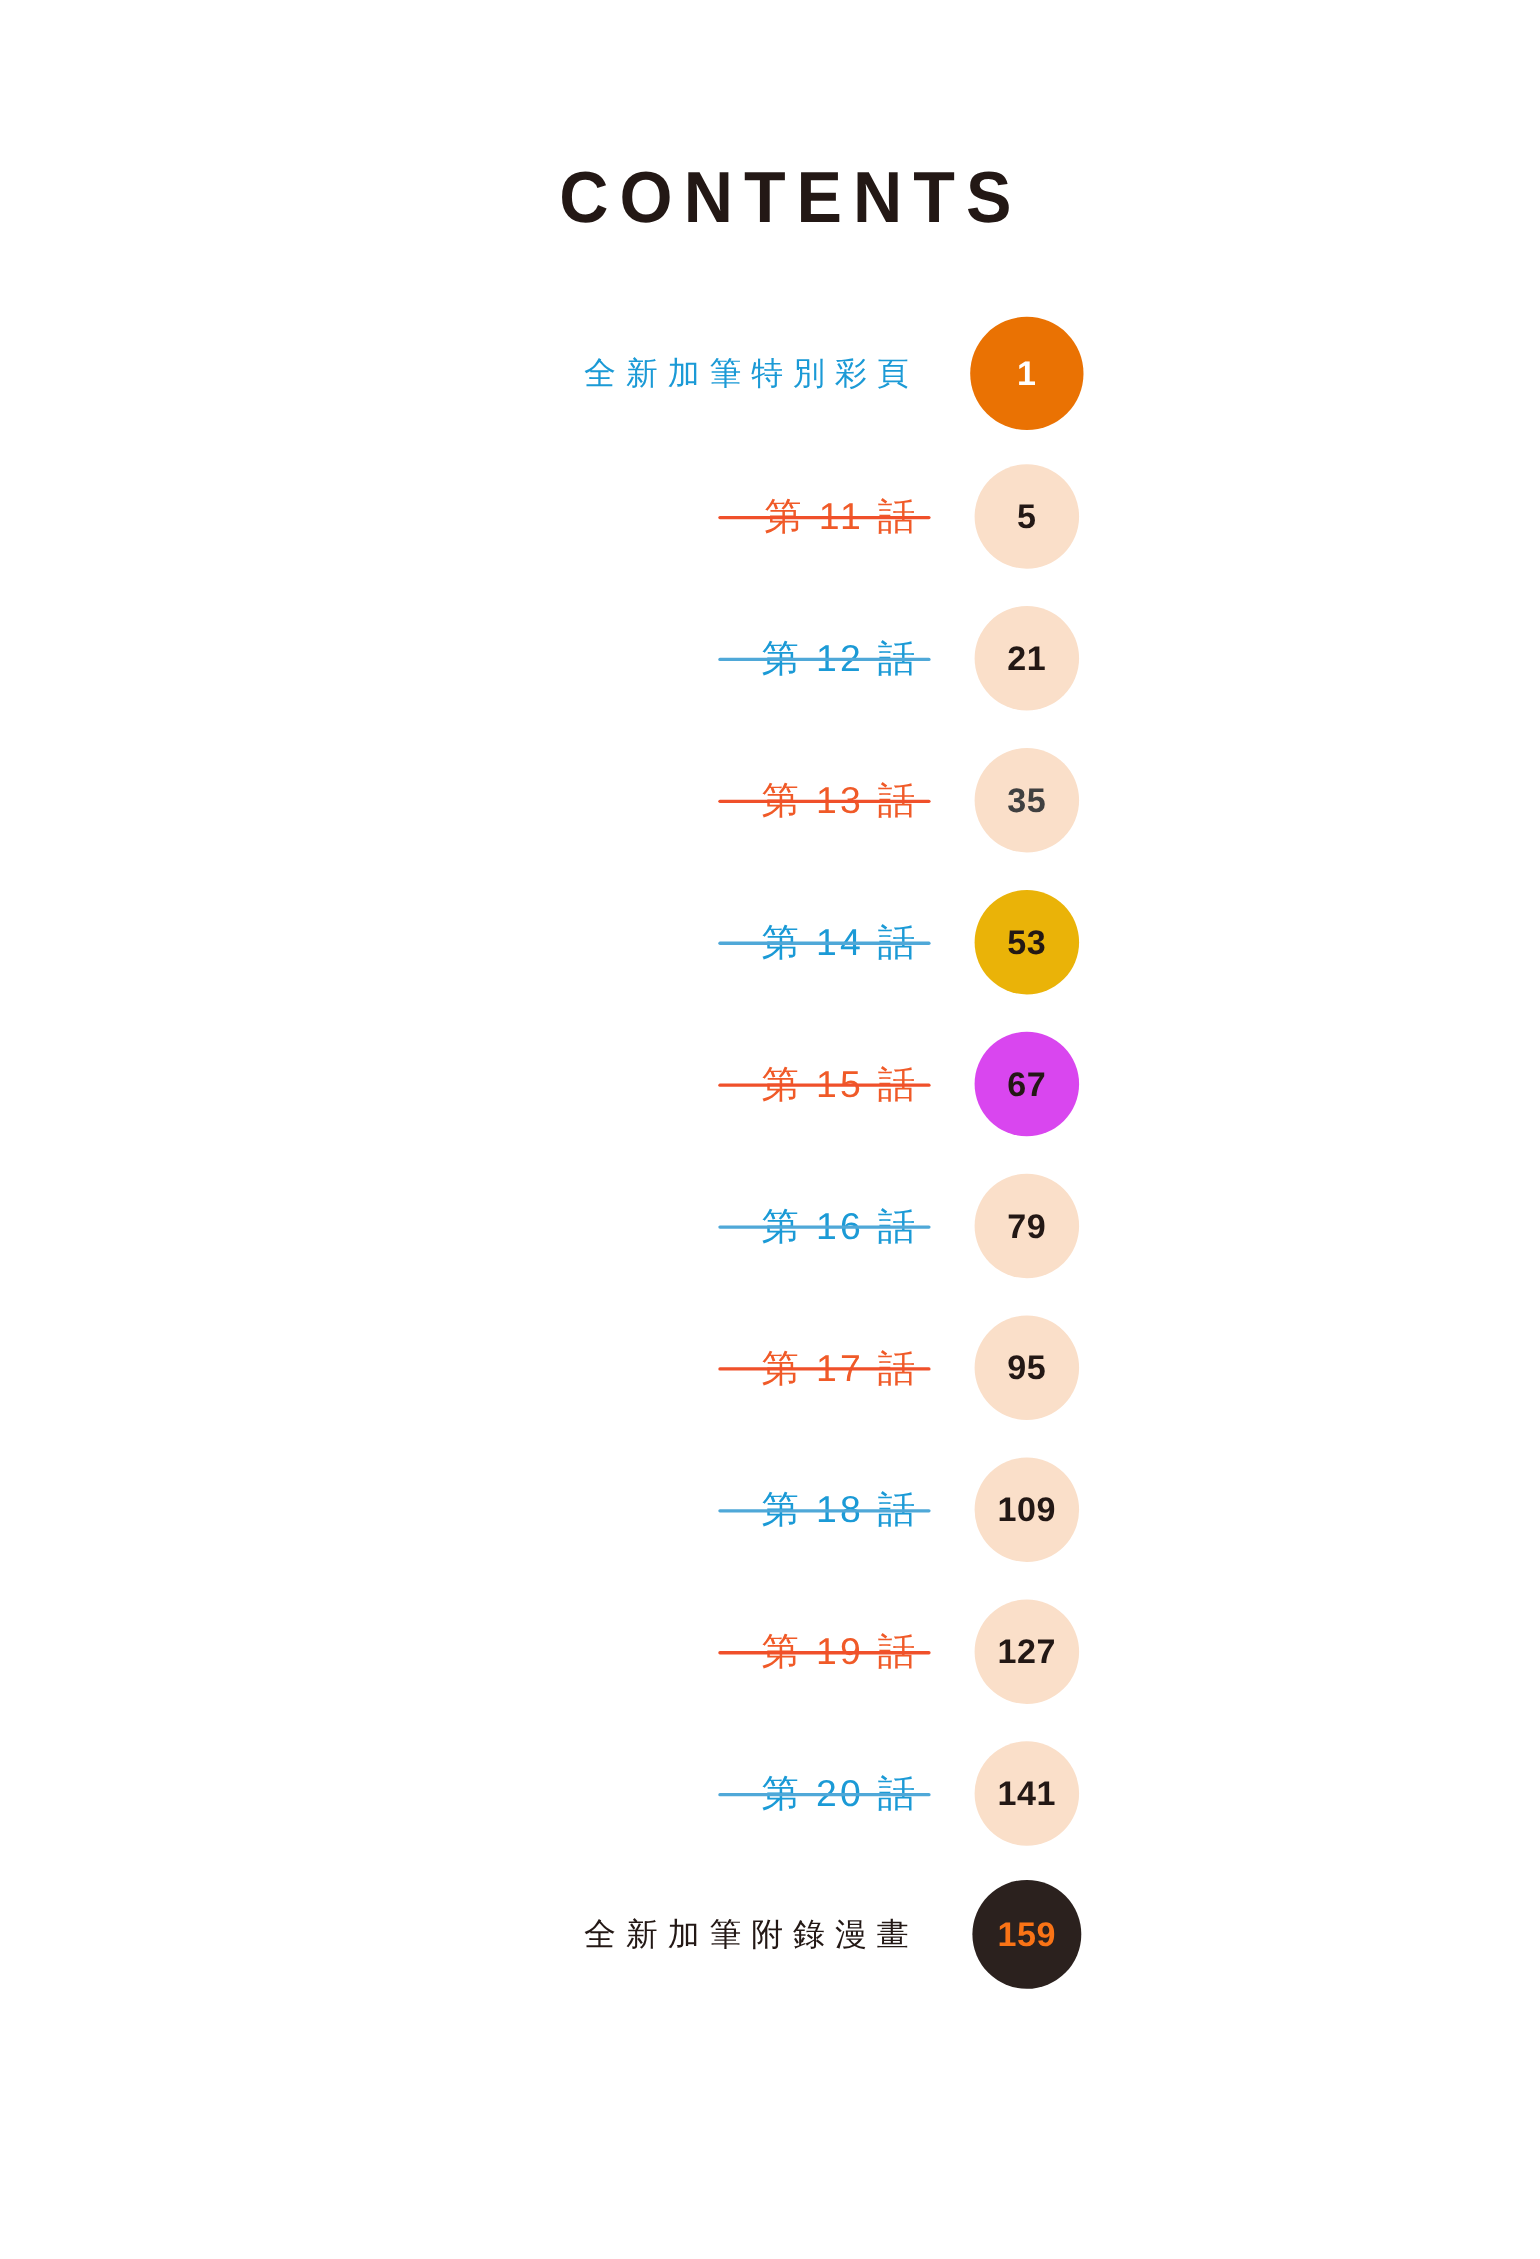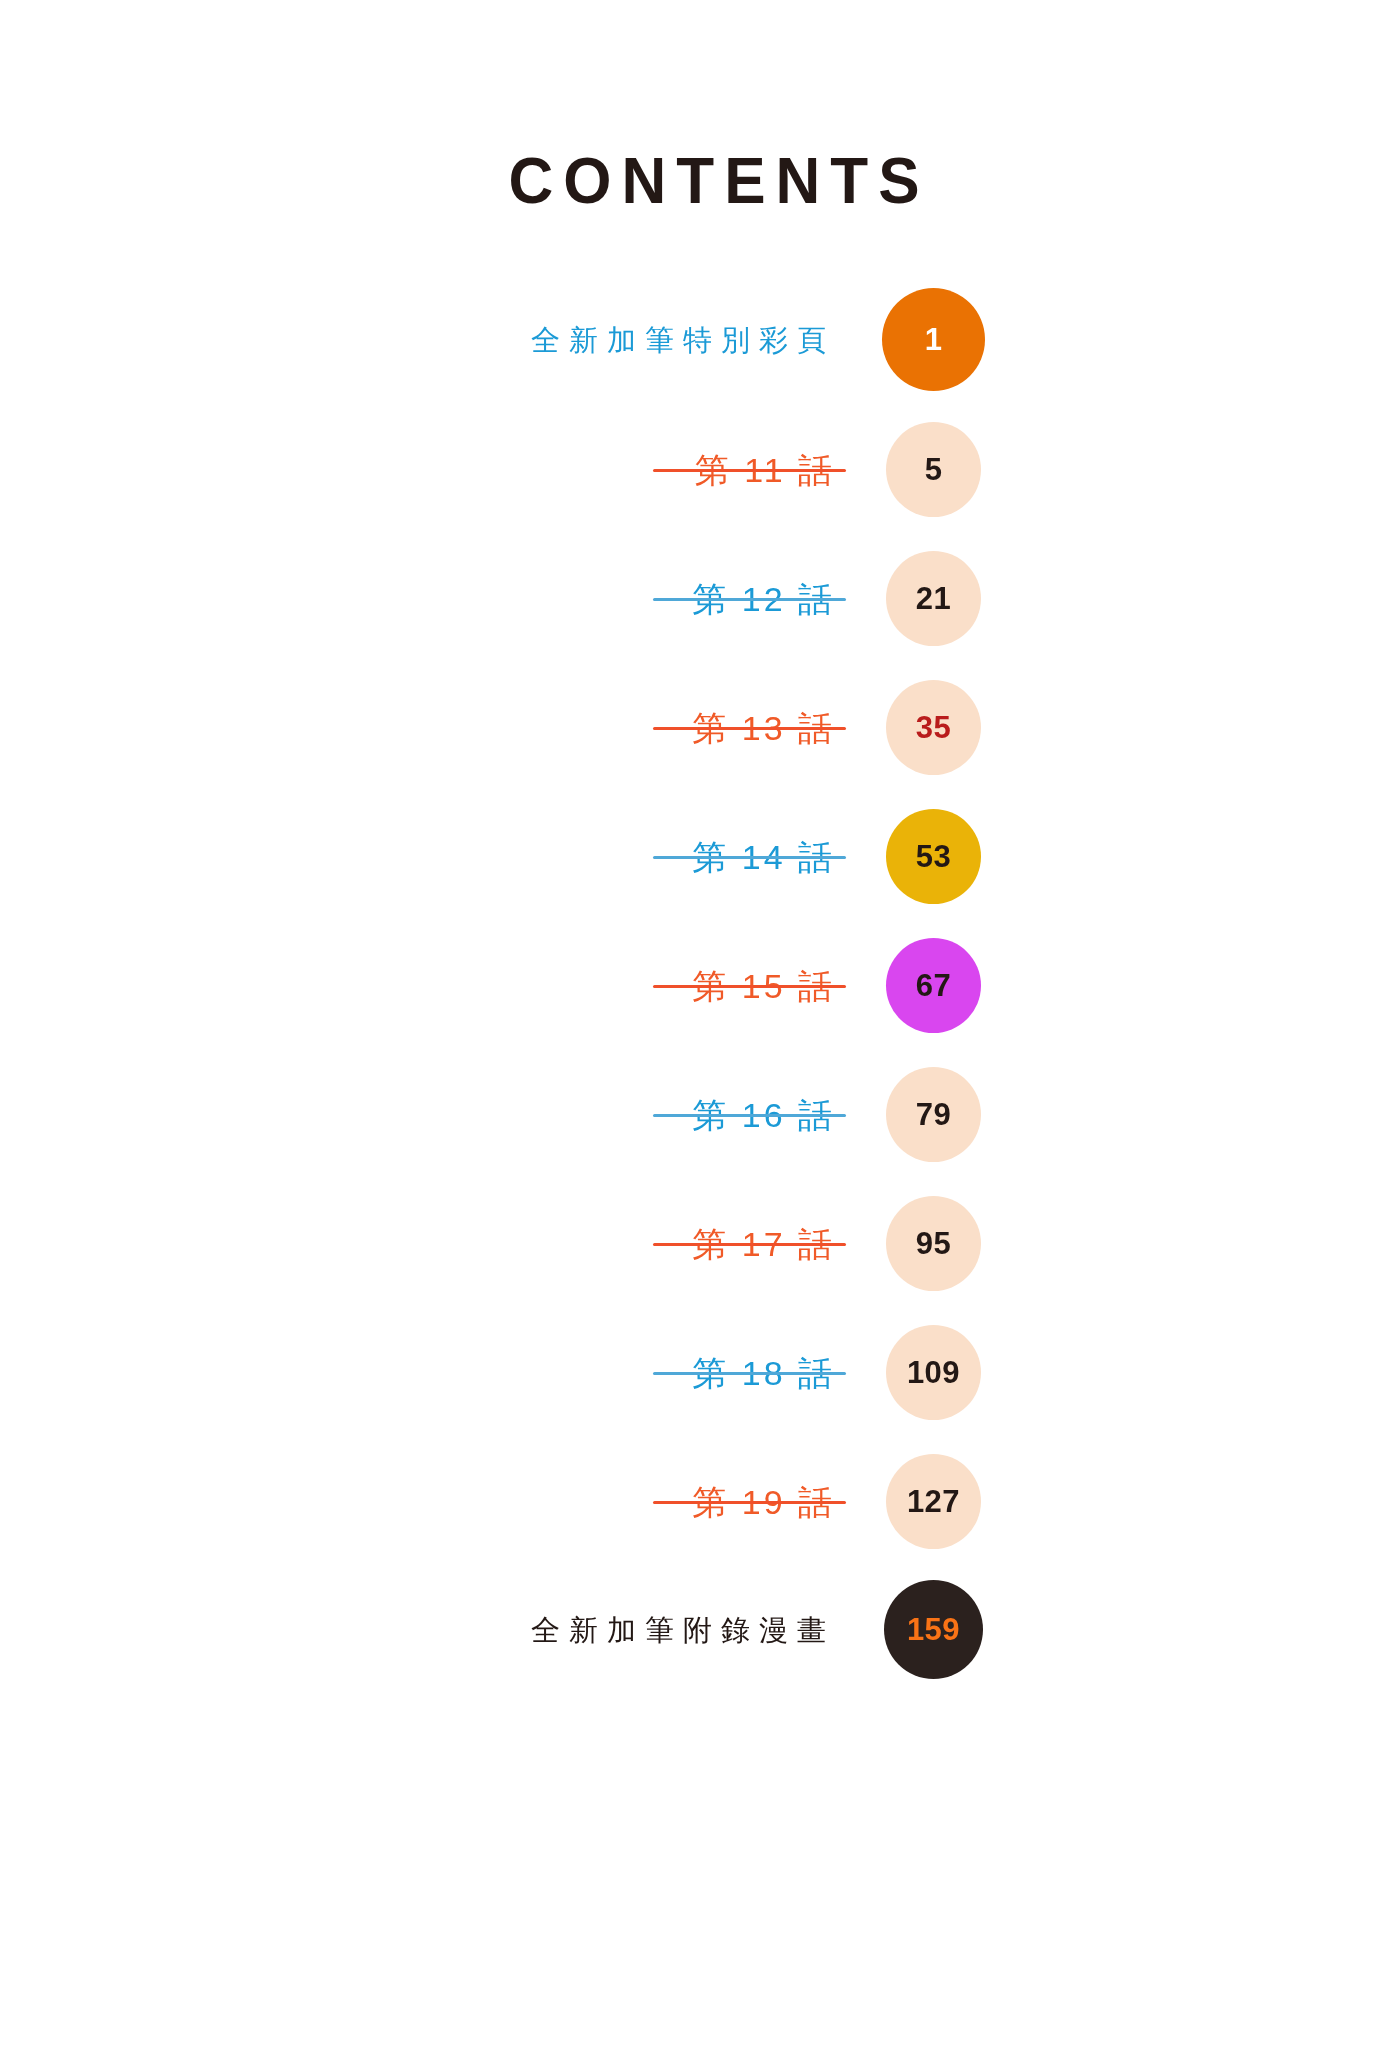--- a/index.html
+++ b/index.html
@@ -147,21 +147,21 @@
       <div class="row">
         <div class="row-label chapter" style="color: rgb(27, 154, 214);">第 12 話</div>
         <div class="row-rule" style="background: rgb(79, 168, 216);"></div>
         <div class="bubble" style="background: rgb(250, 223, 201); color: rgb(35, 24, 21);">
           <span>21</span>
         </div>
       </div>
       <div class="row">
         <div class="row-label chapter" style="color: rgb(240, 90, 40);">第 13 話</div>
         <div class="row-rule" style="background: rgb(240, 80, 42);"></div>
-        <div class="bubble" style="background: rgb(250, 223, 201); color: #b91c1c;">
+        <div class="bubble" style="background: rgb(250, 223, 201); color: #404040;">
           <span>35</span>
         </div>
       </div>
       <div class="row">
         <div class="row-label chapter" style="color: rgb(27, 154, 214);">第 14 話</div>
         <div class="row-rule" style="background: rgb(79, 168, 216);"></div>
         <div class="bubble" style="background: #eab308; color: rgb(35, 24, 21);">
           <span>53</span>
         </div>
       </div>
@@ -191,20 +191,27 @@
         <div class="row-rule" style="background: rgb(79, 168, 216);"></div>
         <div class="bubble" style="background: rgb(250, 223, 201); color: rgb(35, 24, 21);">
           <span>109</span>
         </div>
       </div>
       <div class="row">
         <div class="row-label chapter" style="color: rgb(240, 90, 40);">第 19 話</div>
         <div class="row-rule" style="background: rgb(240, 80, 42);"></div>
         <div class="bubble" style="background: rgb(250, 223, 201); color: rgb(35, 24, 21);">
           <span>127</span>
+        </div>
+      </div>
+      <div class="row">
+        <div class="row-label chapter" style="color: rgb(27, 154, 214);">第 20 話</div>
+        <div class="row-rule" style="background: rgb(79, 168, 216);"></div>
+        <div class="bubble" style="background: rgb(250, 223, 201); color: rgb(35, 24, 21);">
+          <span>141</span>
         </div>
       </div>
       <div class="row">
         <div class="row-label special" style="color: rgb(35, 24, 21);">全新加筆附錄漫畫</div>
         <div class="bubble dark" style="background: rgb(43, 33, 30); color: #f97316;">
           <span>159</span>
         </div>
       </div>
     </div>
 

